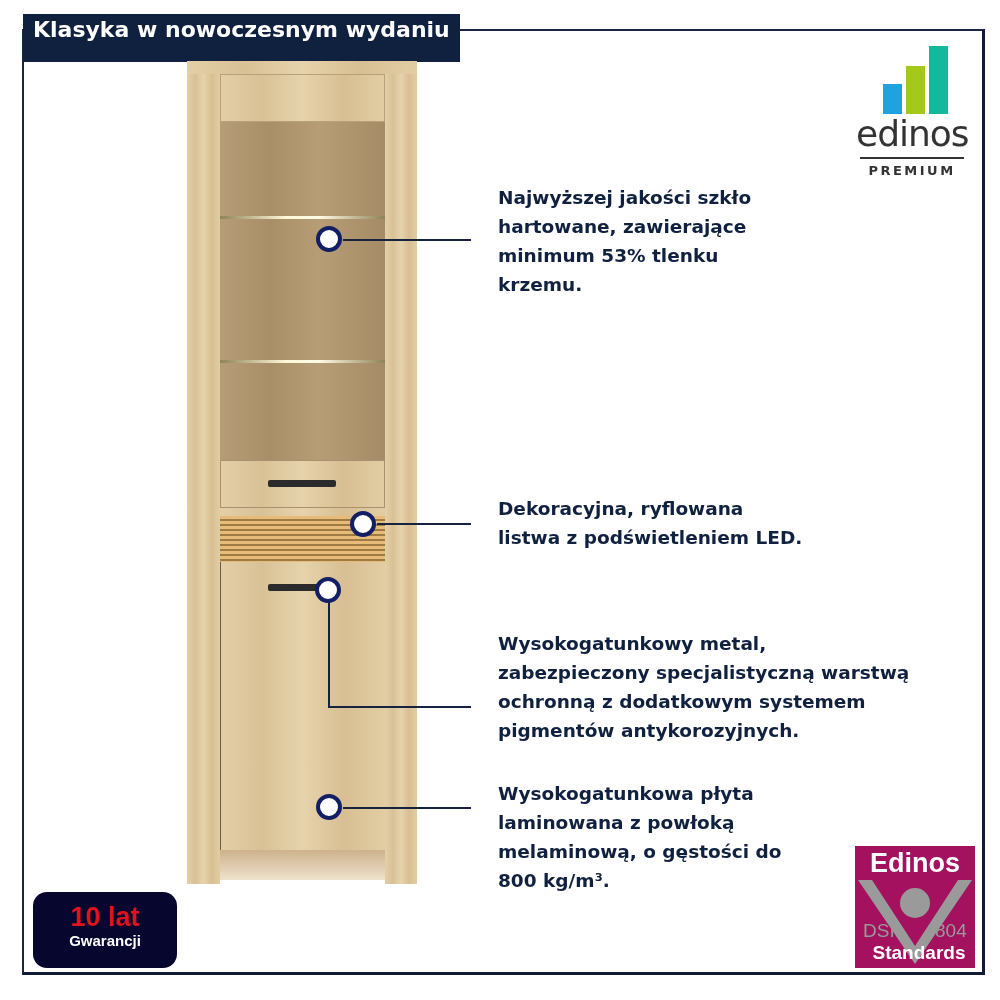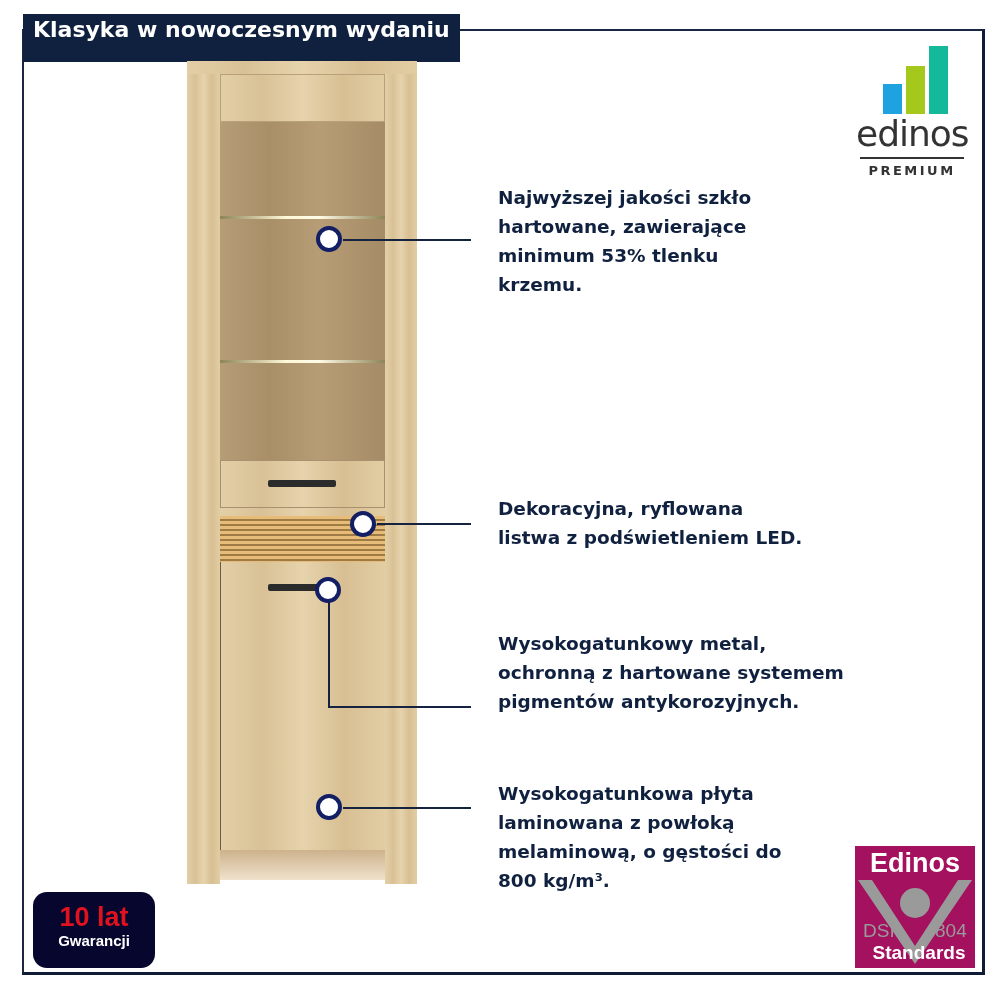--- a/index.html
+++ b/index.html
@@ -11,21 +11,21 @@
   .wood { background: linear-gradient(90deg, #e3cfa7 0%, #d9c196 25%, #e6d3ac 50%, #d8bf93 75%, #e2cda3 100%); }
   .wood-dark { background: linear-gradient(90deg, #b59d77 0%, #a98f68 30%, #b69d75 60%, #a58c66 100%); }
   .glass-line { position: absolute; height: 3px; background: linear-gradient(90deg, #8d8457, #fff8d8 40%, #fffbe6 60%, #8d8457); }
   .handle { position: absolute; height: 7px; background: #2b2b2b; border-radius: 2px; }
   .led-strip { background: repeating-linear-gradient(180deg, #e6bc78 0px, #e6bc78 3px, #9e7a45 3px, #9e7a45 5px); }
   .dot { position: absolute; width: 26px; height: 26px; border: 4px solid #121f64; border-radius: 50%; background: #fff; box-sizing: border-box; }
   .line { position: absolute; background: #152340; }
   .desc { position: absolute; left: 474px; color: #10213f; font-weight: bold; font-size: 18.5px; line-height: 29px; white-space: nowrap; margin-left: 24px; }
   .logo { position: absolute; left: 856px; top: 44px; width: 112px; }
   .bar { position: absolute; bottom: 0; width: 19px; }
-  .warranty { position: absolute; left: 33px; top: 892px; width: 122px; height: 76px; background: #06062f; border-radius: 14px; text-align: center; }
+  .warranty { position: absolute; left: 33px; top: 892px; width: 144px; height: 76px; background: #06062f; border-radius: 14px; text-align: center; }
   .standards { position: absolute; left: 855px; top: 846px; width: 120px; height: 122px; background: #a3115f; overflow: hidden; }
 </style>
 </head>
 <body>
 
 <div class="frame"></div>
 <div class="title-bar">Klasyka w nowoczesnym wydaniu</div>
 
 <div>
 
@@ -70,21 +70,22 @@
   <div>hartowane, zawierające</div>
   <div>minimum 53% tlenku</div>
   <div>krzemu.</div>
 </div>
 <div class="desc" style="top:494px;">
   <div>Dekoracyjna, ryflowana</div>
   <div>listwa z podświetleniem LED.</div>
 </div>
 <div class="desc" style="top:629px;">
   <div>Wysokogatunkowy metal,</div>
-  <div>ochronną z hartowane systemem</div>
+  <div>zabezpieczony specjalistyczną warstwą</div>
+  <div>ochronną z dodatkowym systemem</div>
   <div>pigmentów antykorozyjnych.</div>
 </div>
 <div class="desc" style="top:779px;">
   <div>Wysokogatunkowa płyta</div>
   <div>laminowana z powłoką</div>
   <div>melaminową, o gęstości do</div>
   <div>800 kg/m³.</div>
 </div>
 
 <div class="logo">

